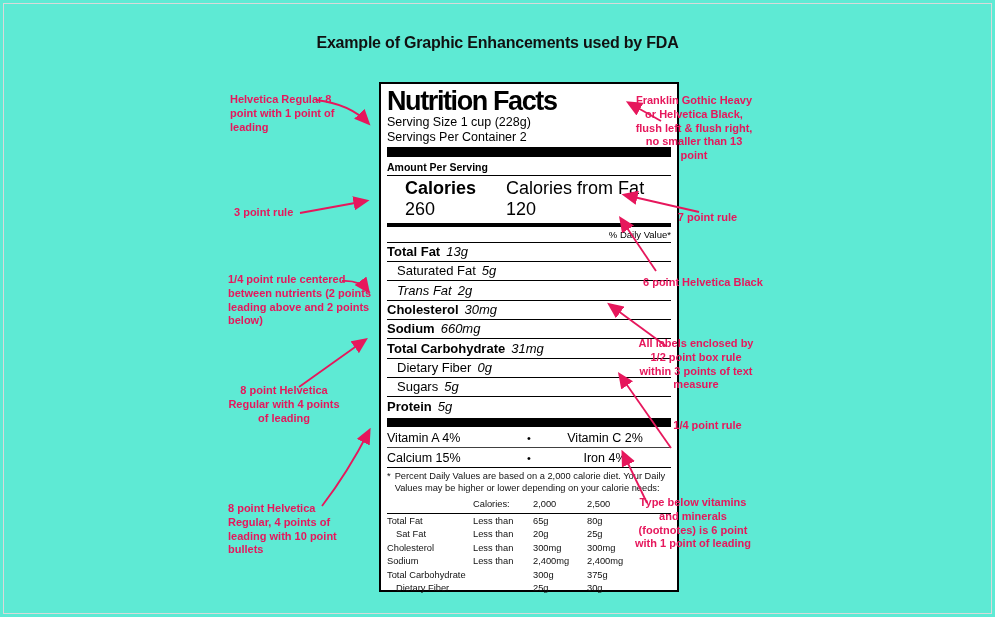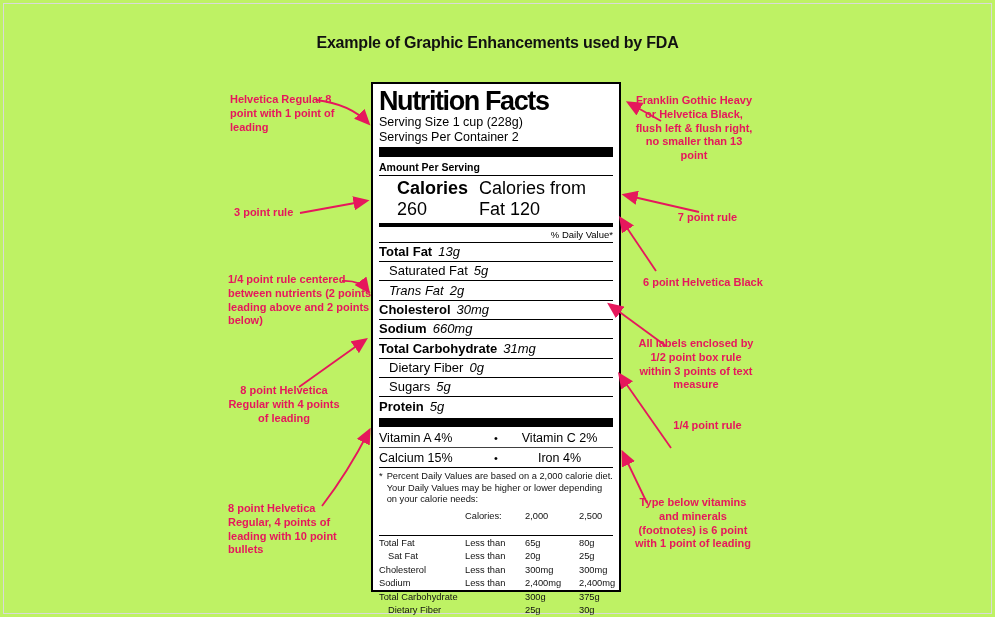--- a/index.html
+++ b/index.html
@@ -1,29 +1,29 @@
 <!DOCTYPE html>
 <html><head>
 <meta charset="utf-8">
 <style>
   * { margin:0; padding:0; box-sizing:border-box; }
   html,body { background:#fff; }
   #canvas {
-    position:relative; width:995px; height:617px; background:#bef264;
+    position:relative; width:995px; height:617px; background:#5eead4;
     font-family:"Liberation Sans", sans-serif; overflow:hidden;
   }
   #frame { position:absolute; inset:3px; border:1px solid #d9d9d9; pointer-events:none; }
   
   #page-title {
     position:absolute; top:34px; left:0; width:100%; text-align:center;
     font-size:16px; font-weight:bold; color:#111; letter-spacing:-0.2px;
   }
   
   #nf-box {
-    position:absolute; left:371px; top:82px; width:250px; height:510px;
+    position:absolute; left:379px; top:82px; width:300px; height:510px;
     border:2px solid #000; background:#fff; padding:3px 6px 4px 6px; color:#000;
   }
   #nf-title { font-size:27px; font-weight:900; letter-spacing:-1.4px; line-height:1.05; white-space:nowrap; }
   .nf-serving { font-size:12.5px; line-height:1.14; }
   .bar-thick { height:10px; background:#000; margin:3px 0 3px 0; }
   .bar-mid   { height:9px;  background:#000; margin:2px 0 2px 0; }
   .bar-thin  { height:4px;  background:#000; margin:1px 0 1px 0; }
   #nf-aps { font-size:10.5px; font-weight:bold; padding:1px 0 2px 0; border-bottom:1px solid #000; }
   #nf-cal-row { display:flex; justify-content:flex-end; font-size:18px; padding:2px 0 2px 0;margin-left:18px; }
   #nf-dv { text-align:right; font-size:9.5px; padding:1px 0 2px 0; border-bottom:1px solid #000; }
@@ -37,21 +37,21 @@
   .vrow { display:flex; align-items:center; font-size:12.5px; padding:2.5px 0 2px 0; }
   .vrow .vl { flex:1; text-align:left; }
   .vrow .vb { width:20px; text-align:center; font-size:11px; }
   .vrow .vr { flex:1; text-align:center; }
   .vrow.sep { border-bottom:1px solid #404040; }
   #nf-vits { border-bottom:1px solid #000; }
   #nf-foot { font-size:9.3px; line-height:1.28; padding:3px 0 4px 0; color:#111; display:flex; }
   #nf-foot .ast { padding-right:4px; }
   #nf-table { font-size:9.3px; color:#111; }
   .trow { display:grid; grid-template-columns:86px 60px 54px auto; line-height:1.45; }
-  .trow.head { border-bottom:1px solid #000; padding-bottom:11px; margin-bottom:1px; }
+  .trow.head { border-bottom:1px solid #000; padding-bottom:1px; margin-bottom:1px; }
   .trow .c0.ind { padding-left:9px; }
   
   .ann {
     position:absolute; color:#e6175c; font-weight:bold; font-size:11px;
     line-height:1.25; letter-spacing:0;
   }
   .ann.r { text-align:center; }
   #arrows { position:absolute; left:0; top:0; pointer-events:none; }
 </style>
 </head>

